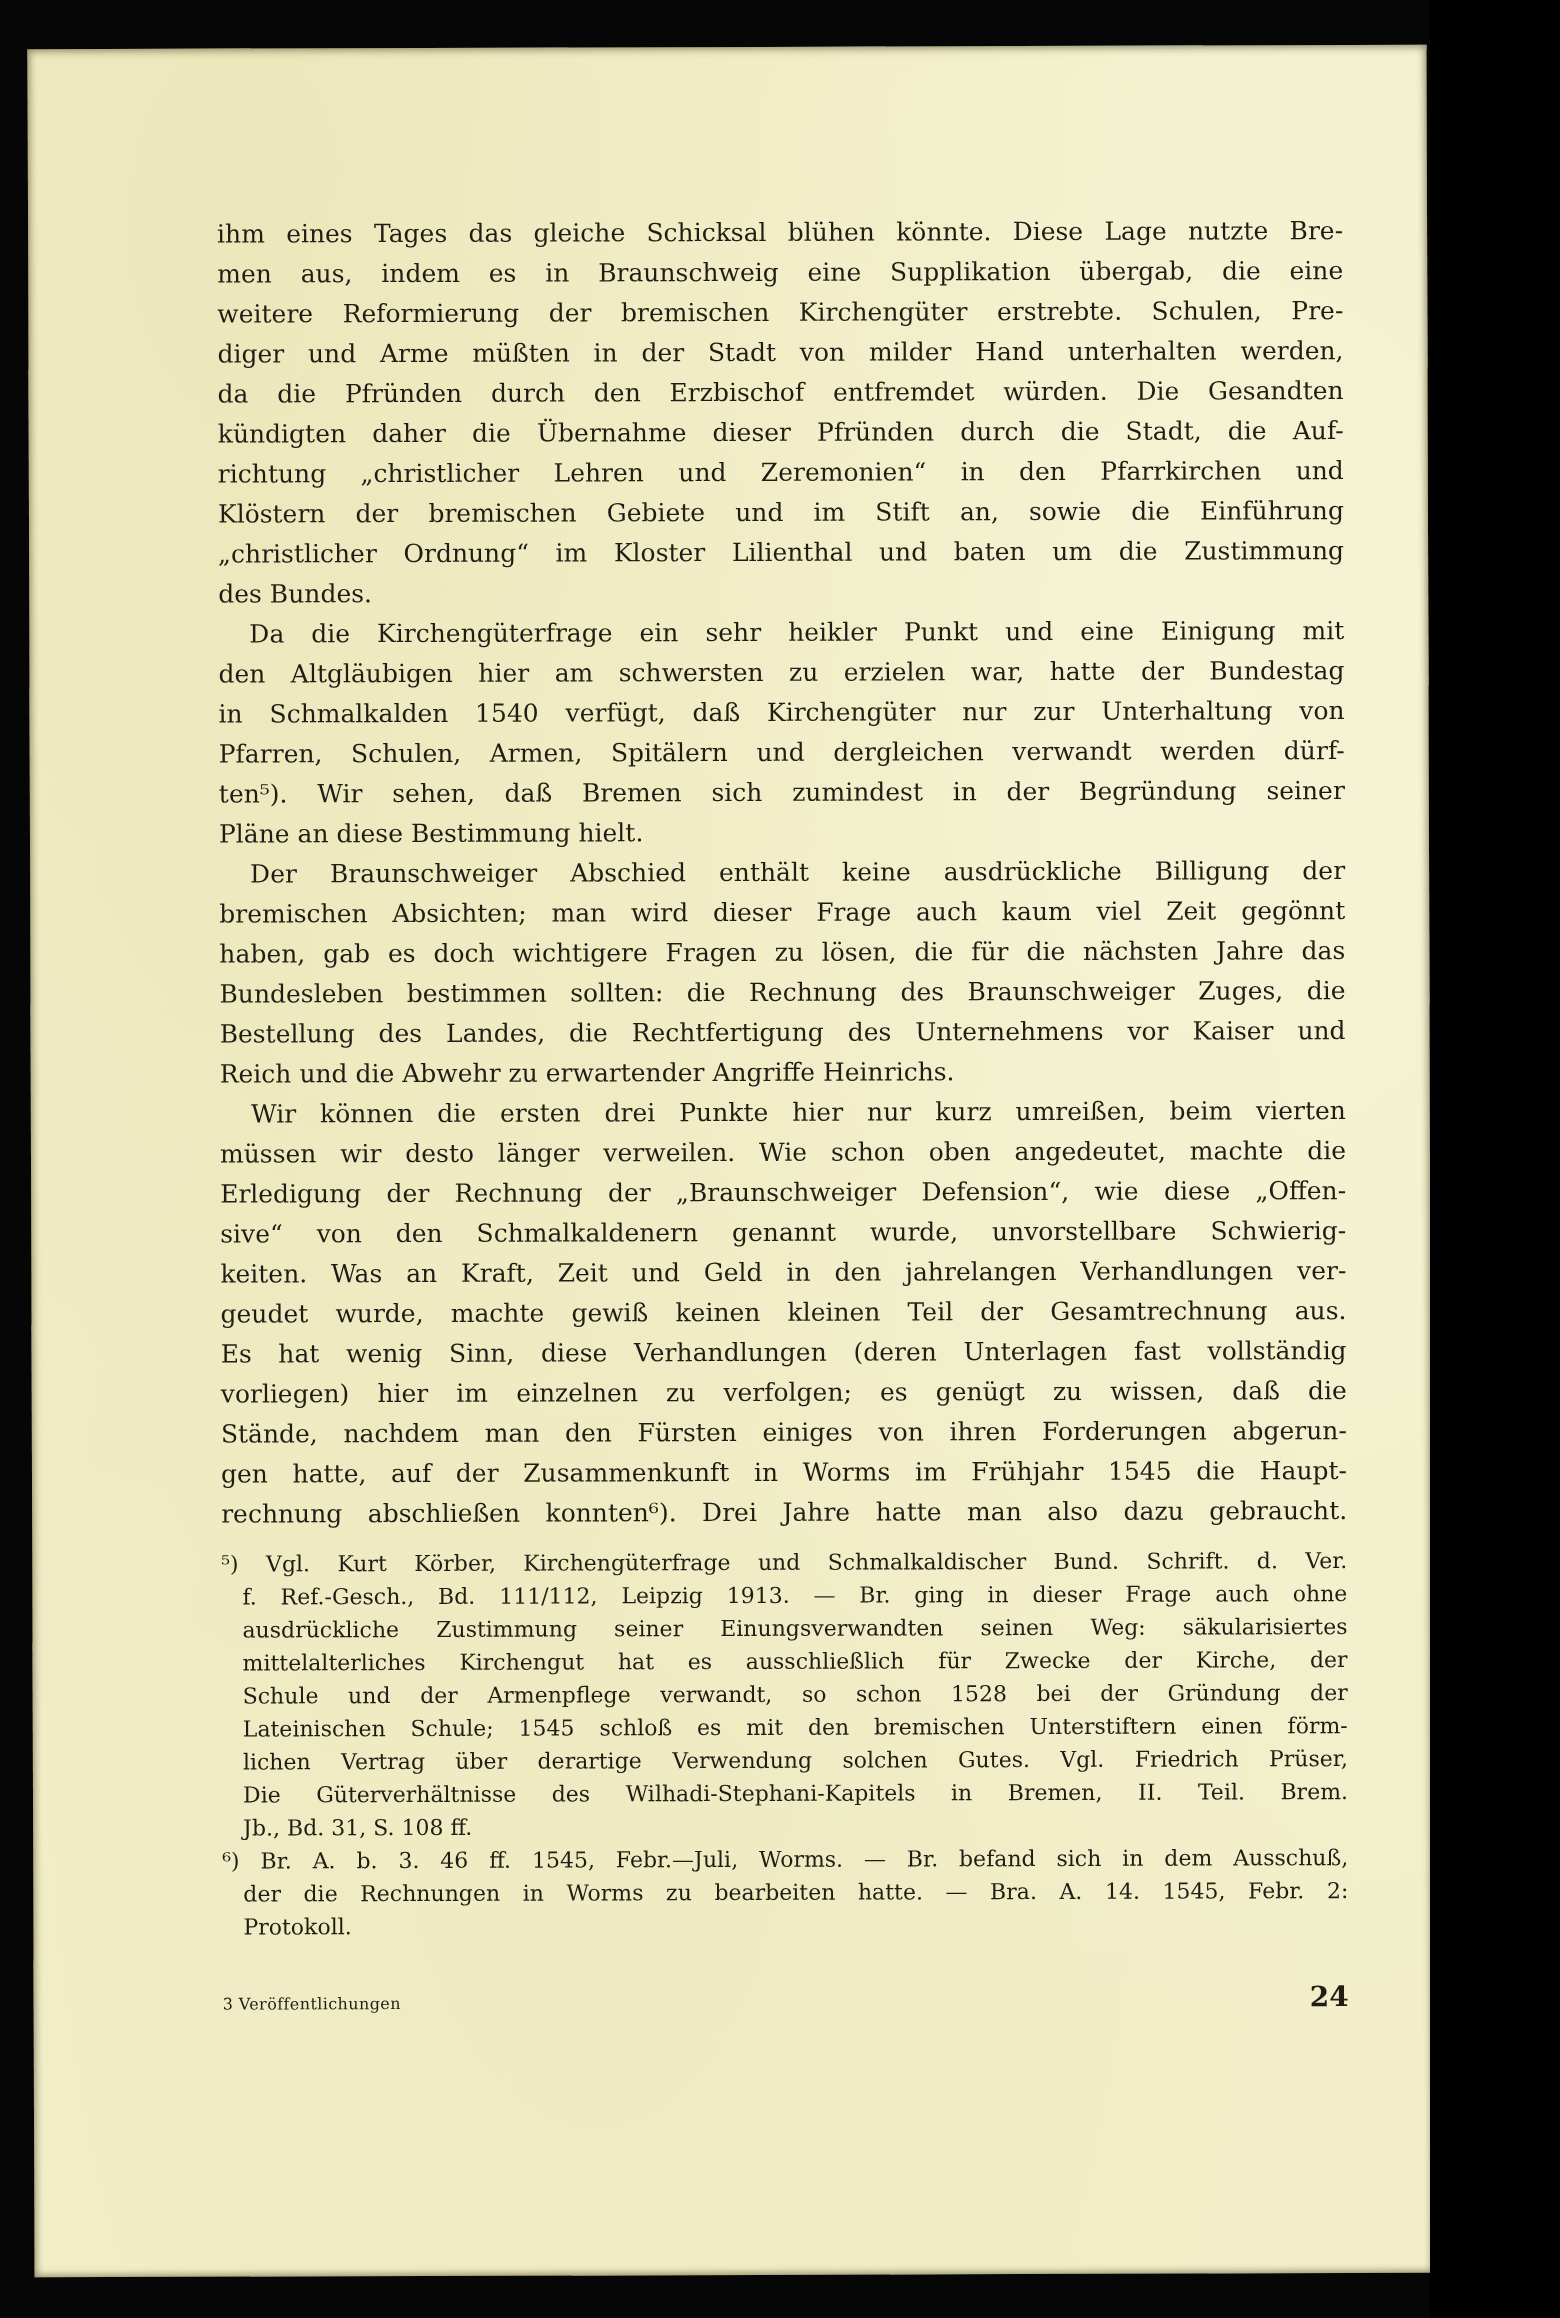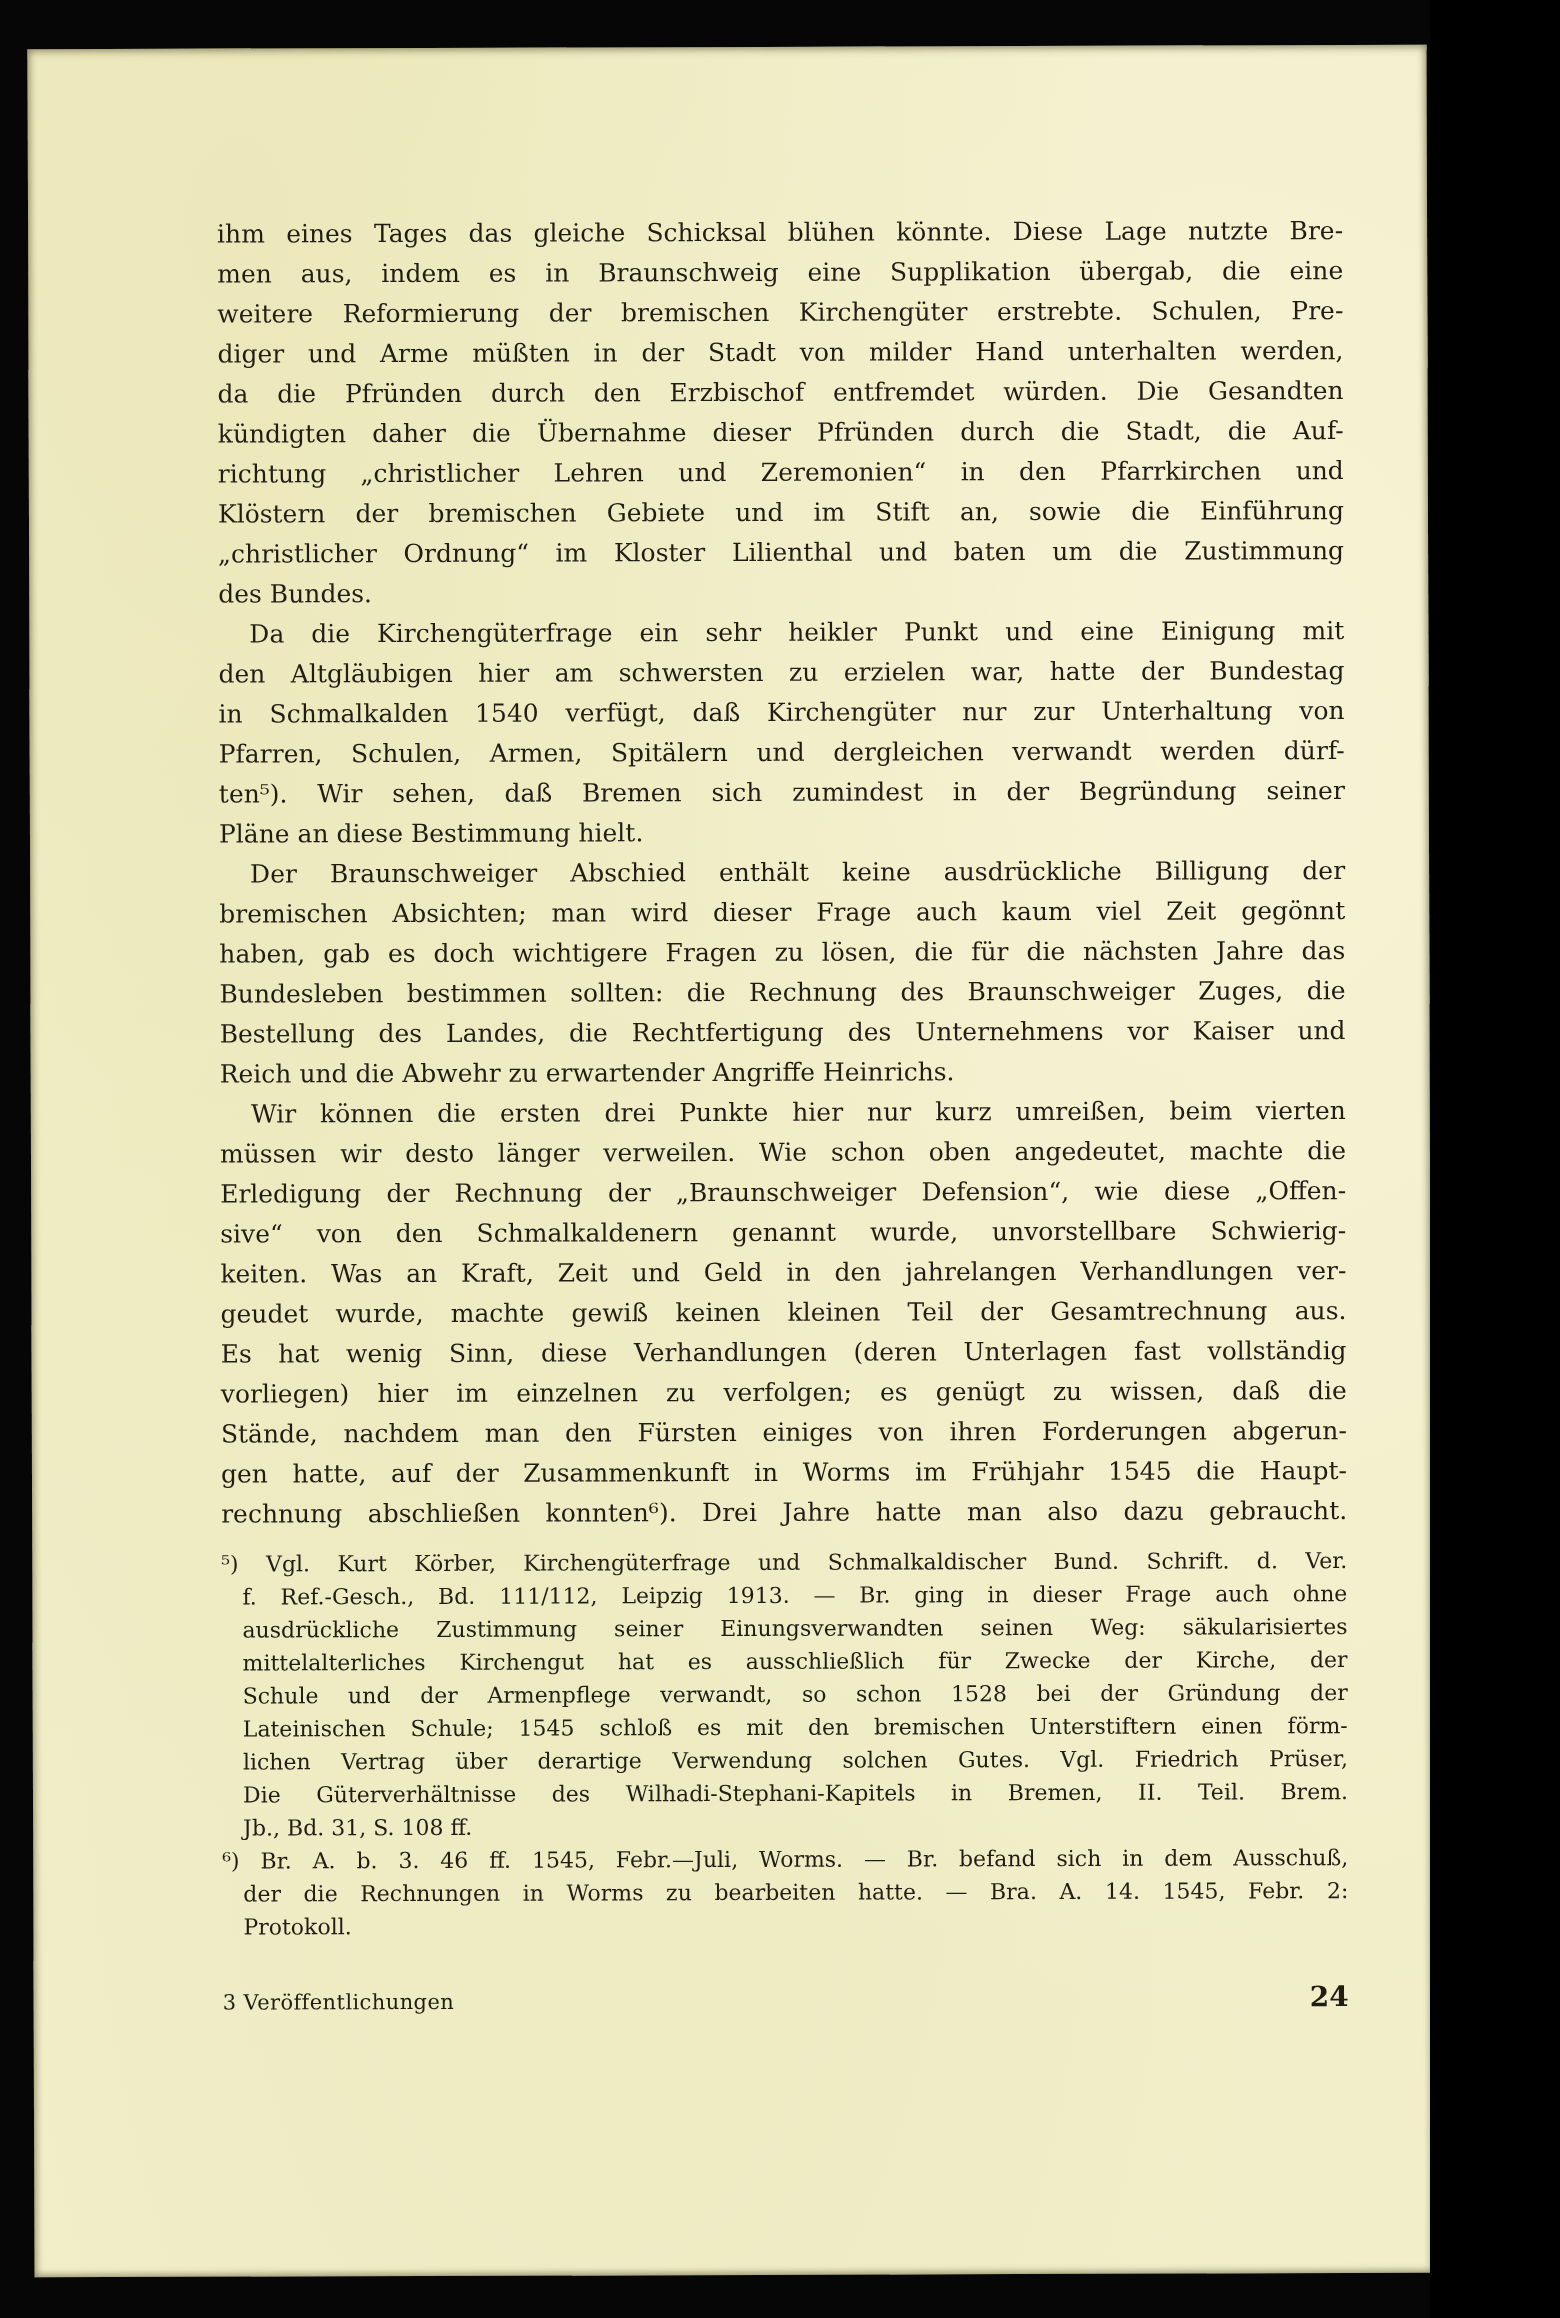--- a/index.html
+++ b/index.html
@@ -55,21 +55,21 @@
   }
   .fn .line.first { margin-left: -21px; }
   .fn .line.free { text-align-last: left; }
   .footer {
     margin-top: 40px;
     display: flex;
     justify-content: space-between;
     align-items: baseline;
   }
   .sig {
-    font-size: 21px;
+    font-size: 16px;
     letter-spacing: 0.4px;
   }
   .pagenum {
     font-size: 28px;
     font-weight: 600;
   }
 </style>
 </head>
 <body>
 

